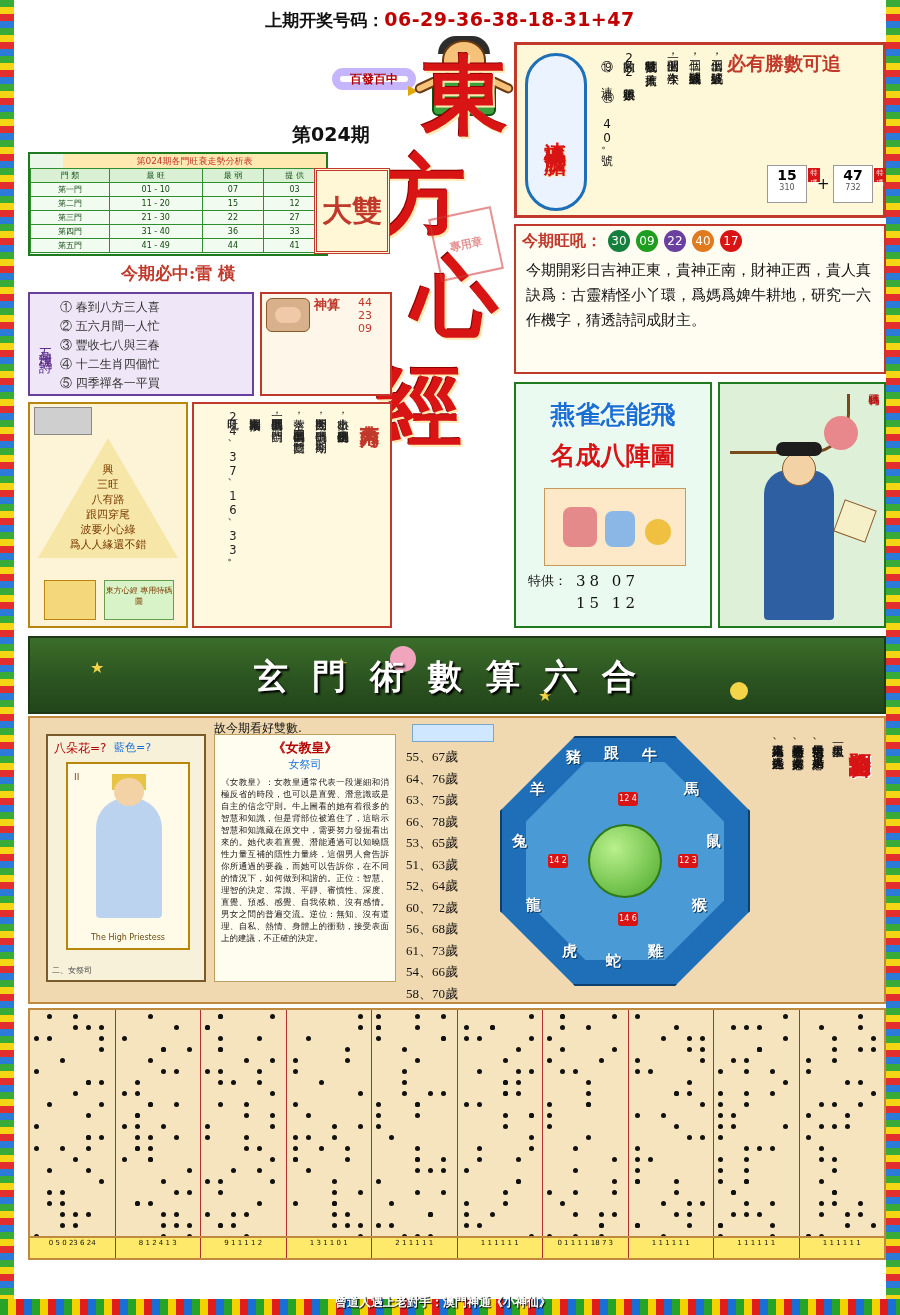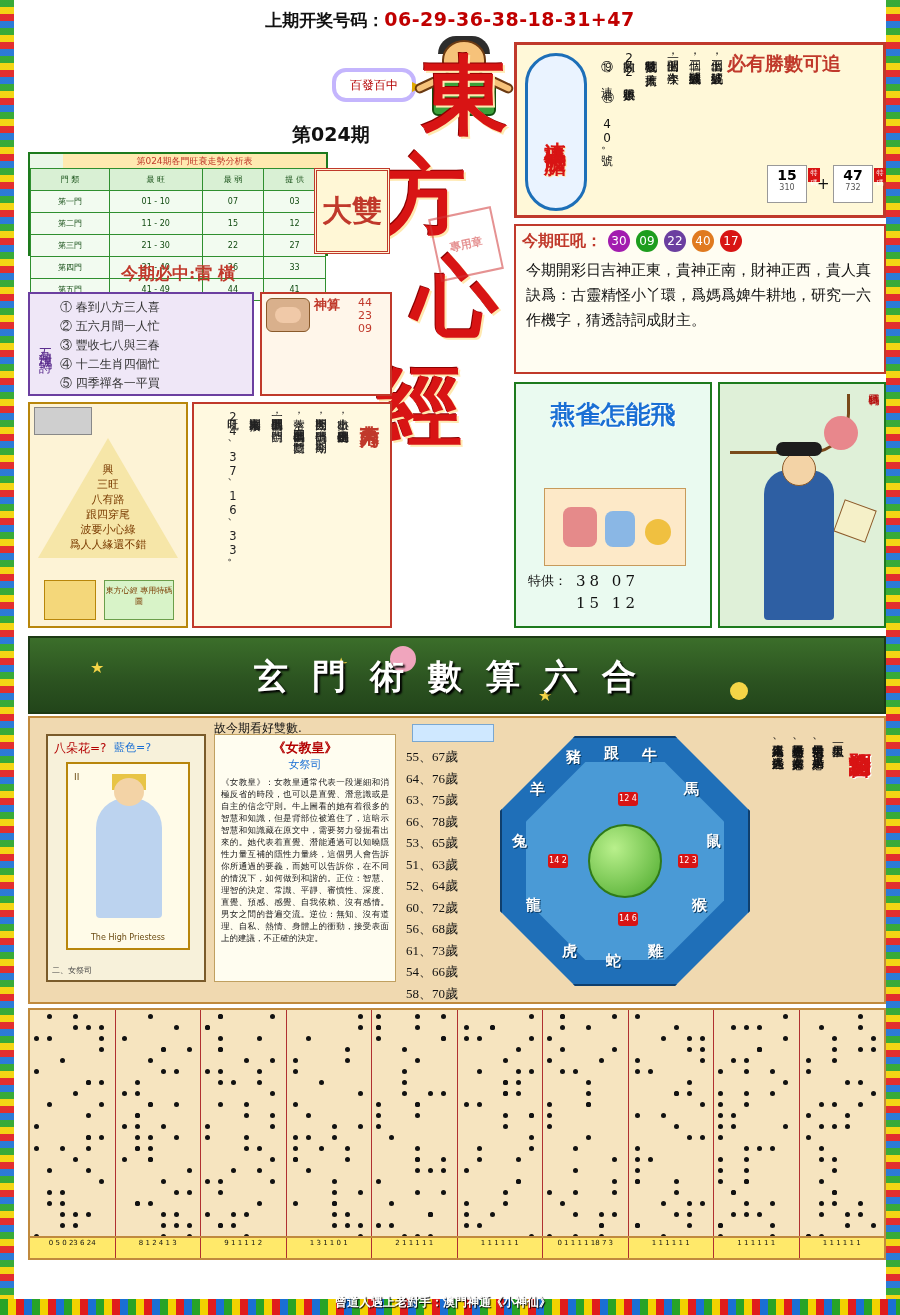--- a/index.html
+++ b/index.html
@@ -75,44 +75,44 @@
   }
 
   
   .mascot { position:absolute; left:404px; top:40px; width:92px; height:86px; }
   .mascot .head { position:absolute; left:24px; top:0; width:44px; height:40px; background:#f6c27a; border-radius:50% 50% 45% 45%; border:2px solid #6b3a12; }
   .mascot .hair { position:absolute; left:20px; top:-4px; width:52px; height:18px; background:#2d2d2d; border-radius:26px 26px 0 0; }
   .mascot .body { position:absolute; left:14px; top:36px; width:64px; height:40px; background:#3aa03a; border-radius:10px 10px 6px 6px; border:2px solid #13500f;}
   .mascot .armL { position:absolute; left:-4px; top:40px; width:26px; height:10px; background:#f6c27a; border:2px solid #6b3a12; border-radius:6px; transform:rotate(-25deg); }
   .mascot .armR { position:absolute; left:70px; top:40px; width:26px; height:10px; background:#f6c27a; border:2px solid #6b3a12; border-radius:6px; transform:rotate(25deg); }
   .bubble {
-    position:absolute; left:318px; top:68px; width:84px; height:34px;
-    background:#ffffff; border:4px solid #c4b5fd; border-radius:14px;
+    position:absolute; left:318px; top:68px; width:84px; height:22px;
+    background:#ffffff; border:8px solid #c4b5fd; border-radius:14px;
     font-size:12px; color:#b30000; display:flex; align-items:center; justify-content:center;
-    font-weight:normal;
+    font-weight:bold;
   }
   .bubble:after {
     content:""; position:absolute; right:-10px; top:10px;
     border-left:10px solid #e0a800; border-top:5px solid transparent; border-bottom:5px solid transparent;
   }
 
   
   .box { position:absolute; border:2px solid #c0392b; background:#fffdf2; }
   .trend {
     left:14px; top:152px; width:300px; height:104px;
     background:#eaf7e8; border:2px solid #1d7a1d;
   }
   .trend .cap {
     height:14px; font-size:9px; color:#c0392b; text-align:center; line-height:14px;
     background:#ffe9b0;
     margin-left:33px;
   }
   table.tr-t { width:100%; border-collapse:collapse; font-size:8px; }
   table.tr-t th, table.tr-t td {
-    border:1px solid #2f8f2f; text-align:center; padding:0; height:22px; color:#104a10;
+    border:1px solid #2f8f2f; text-align:center; padding:0; height:14px; color:#104a10;
     background:#f2fbf0;
   }
   table.tr-t th { background:#d9f0d4; font-weight:normal; }
   .bzhong {
     position:absolute; left:14px; top:262px; width:300px; height:24px;
     font-size:17px; font-weight:bold; color:#c0392b; text-align:center;
     font-family:"DejaVu Serif","Liberation Serif",serif;
   }
   .dashuang {
     position:absolute; left:300px; top:168px; width:76px; height:86px;
@@ -554,31 +554,32 @@
           <span class="n">47</span>
           <span class="s">732</span>
           <span class="bar">特碼</span>
         </div>
       </div>
     </div>
 
     <div class="wangho">
       <div class="row1">
         <span class="lab">今期旺吼：</span>
-        <span class="cc" style="background:#a21caf">30</span>
+        <span class="cc" style="background:#15803d">30</span>
         <span class="cc" style="background:#1e9d1e">09</span>
         <span class="cc" style="background:#6b3fa0">22</span>
         <span class="cc" style="background:#e07a1f">40</span>
         <span class="cc" style="background:#d81414">17</span>
       </div>
       <div class="body">今期開彩日吉神正東，貴神正南，財神正西，貴人真訣爲：古靈精怪小丫環，爲媽爲婢牛耕地，研究一六作機字，猜透詩詞成財主。</div>
     </div>
 
     <div class="yanque">
       <div class="l1">燕雀怎能飛</div>
+      <div class="l2">名成八陣圖</div>
       <div class="pic">
         <div class="f1"></div>
         <div class="f2"></div>
         <div class="f3"></div>
       </div>
       <div class="tg">特供：</div>
       <div class="tn" style="white-space:pre-line">38 07
 15 12</div>
     </div>
 

